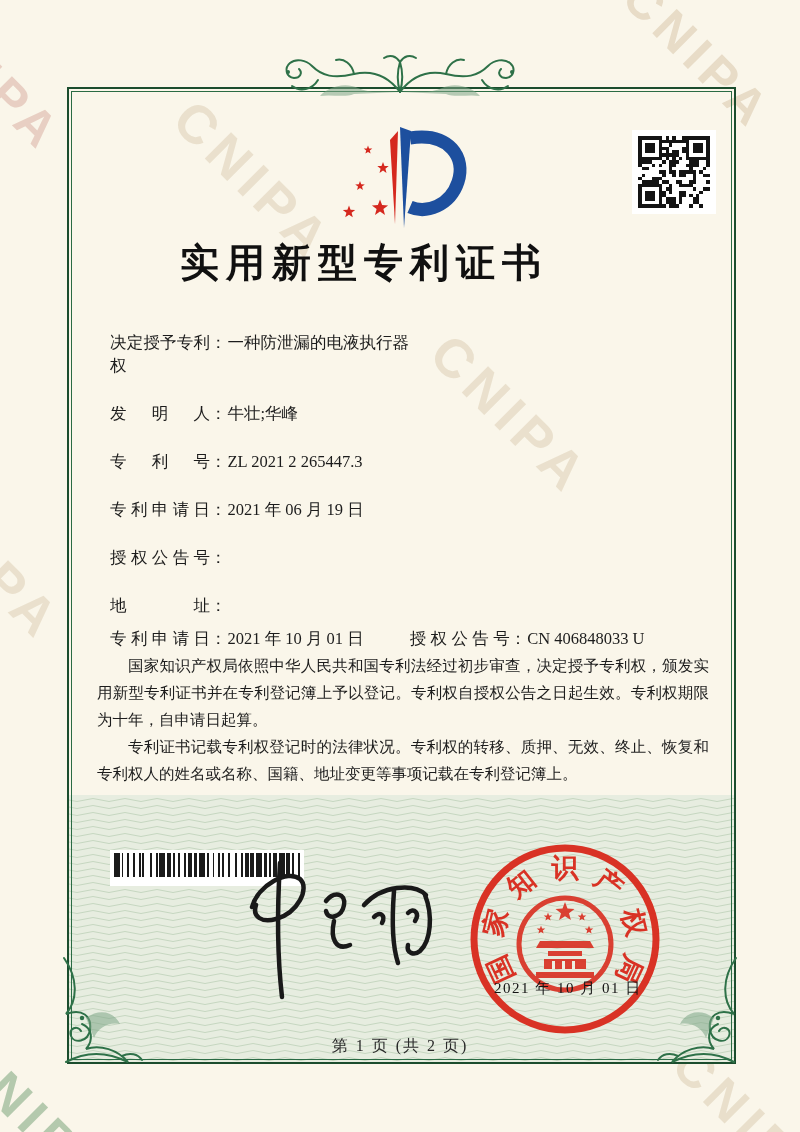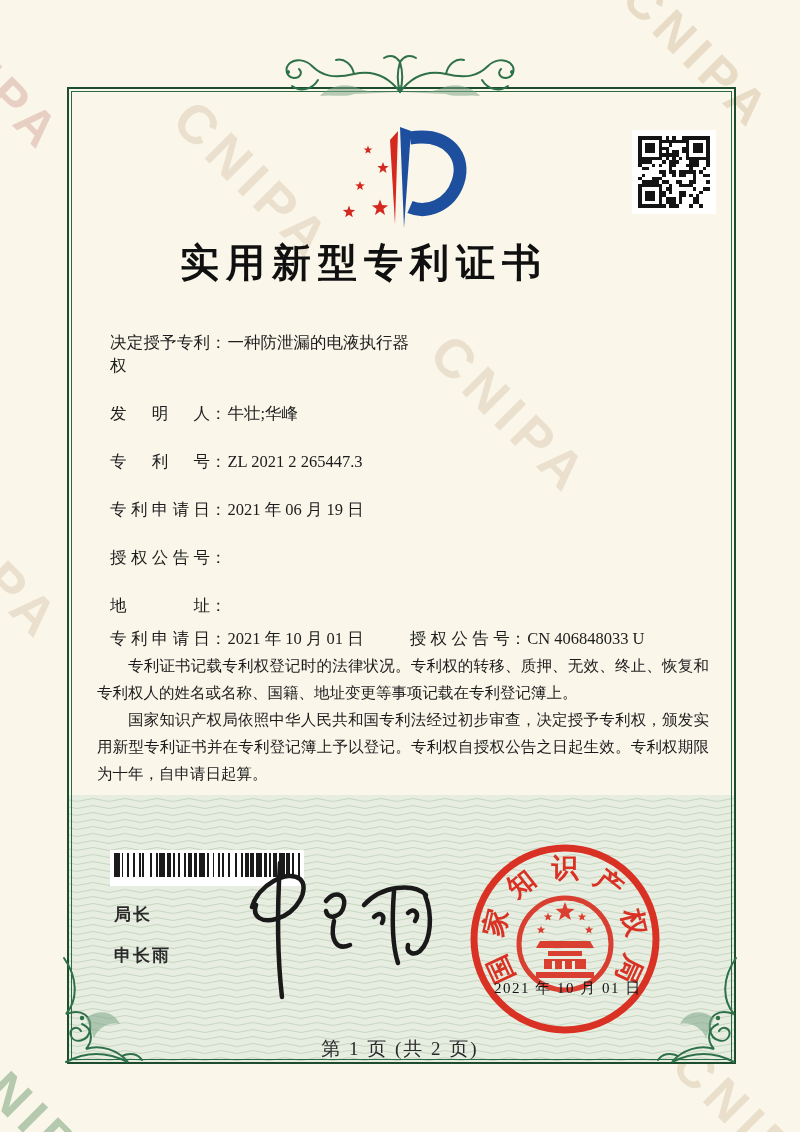--- a/index.html
+++ b/index.html
@@ -101,21 +101,21 @@
                  font-family:"Liberation Serif","DejaVu Serif",serif; text-anchor:middle;}
   .seal .emb{fill:#d9291b;}
   .seal .embring{stroke:#d9291b; stroke-width:5; fill:none;}
   .seal .gap{fill:#eef0e2;}
   .seal-date{
     position:absolute; left:494px; top:979px; width:160px;
     font-size:15px; letter-spacing:1.5px; color:#141414; z-index:6;
   }
   .page-info{
     position:absolute; left:0; top:1036px; width:800px; text-align:center;
-    font-size:19px; letter-spacing:2px; color:#2a2a2a;
+    font-size:16px; letter-spacing:2px; color:#2a2a2a;
   }
   .cont-box{
     position:absolute; left:50%; transform:translateX(-50%); top:1074px;
     background:#ffffff; padding:8px 20px;
     font-size:14.5px; letter-spacing:3px; color:#1c1c1c;
   }
 </style>
 </head>
 <body>
 
@@ -702,22 +702,22 @@
       </span>
       <span class="pair2">
         <span class="f-label">授权公告号</span>
           <span>：</span>
         <span class="f-value">CN 406848033 U</span>
       </span>
     </div>
   </div>
 
   <div class="paras">
+    <p>国家知识产权局依照中华人民共和国专利法经过初步审查，决定授予专利权，颁发实用新型专利证书并在专利登记簿上予以登记。专利权自授权公告之日起生效。专利权期限为十年，自申请日起算。</p>
     <p>专利证书记载专利权登记时的法律状况。专利权的转移、质押、无效、终止、恢复和专利权人的姓名或名称、国籍、地址变更等事项记载在专利登记簿上。</p>
-    <p>国家知识产权局依照中华人民共和国专利法经过初步审查，决定授予专利权，颁发实用新型专利证书并在专利登记簿上予以登记。专利权自授权公告之日起生效。专利权期限为十年，自申请日起算。</p>
   </div>
 
   <div class="barcode">
       <span id="barcode-bars" style="display:flex">
         <i class="br" style="width: 5.7px;"></i>
         <i class="sp" style="width: 1.9px;"></i>
         <i class="br" style="width: 1.9px;"></i>
         <i class="sp" style="width: 3.8px;"></i>
         <i class="br" style="width: 1.9px;"></i>
         <i class="sp" style="width: 3.8px;"></i>
@@ -776,24 +776,20 @@
         <i class="br" style="width: 5.7px;"></i>
         <i class="sp" style="width: 1.9px;"></i>
         <i class="br" style="width: 3.8px;"></i>
         <i class="sp" style="width: 1.9px;"></i>
         <i class="br" style="width: 1.9px;"></i>
         <i class="sp" style="width: 3.8px;"></i>
         <i class="br" style="width: 1.9px;"></i>
       </span>
     </div>
 
-  <div class="signer">
-    <div>局长</div>
-    <div>申长雨</div>
-  </div>
 
   <svg class="signature" viewBox="0 0 215 150">
     <path d="M30 52 C36 30 66 14 78 24 C88 33 76 58 54 64 C40 68 30 62 34 50"></path>
     <path d="M58 8 C56 40 54 90 60 142"></path>
     <path d="M104 46 C112 36 124 38 122 50 C120 62 106 66 104 56"></path>
     <path d="M112 66 C108 84 114 96 128 90"></path>
     <path d="M142 50 C160 30 192 28 204 40"></path>
     <path d="M172 36 C170 62 170 90 176 108"></path>
     <path d="M152 62 C158 56 164 60 160 68"></path>
     <path d="M186 58 C192 52 198 58 193 66"></path>

